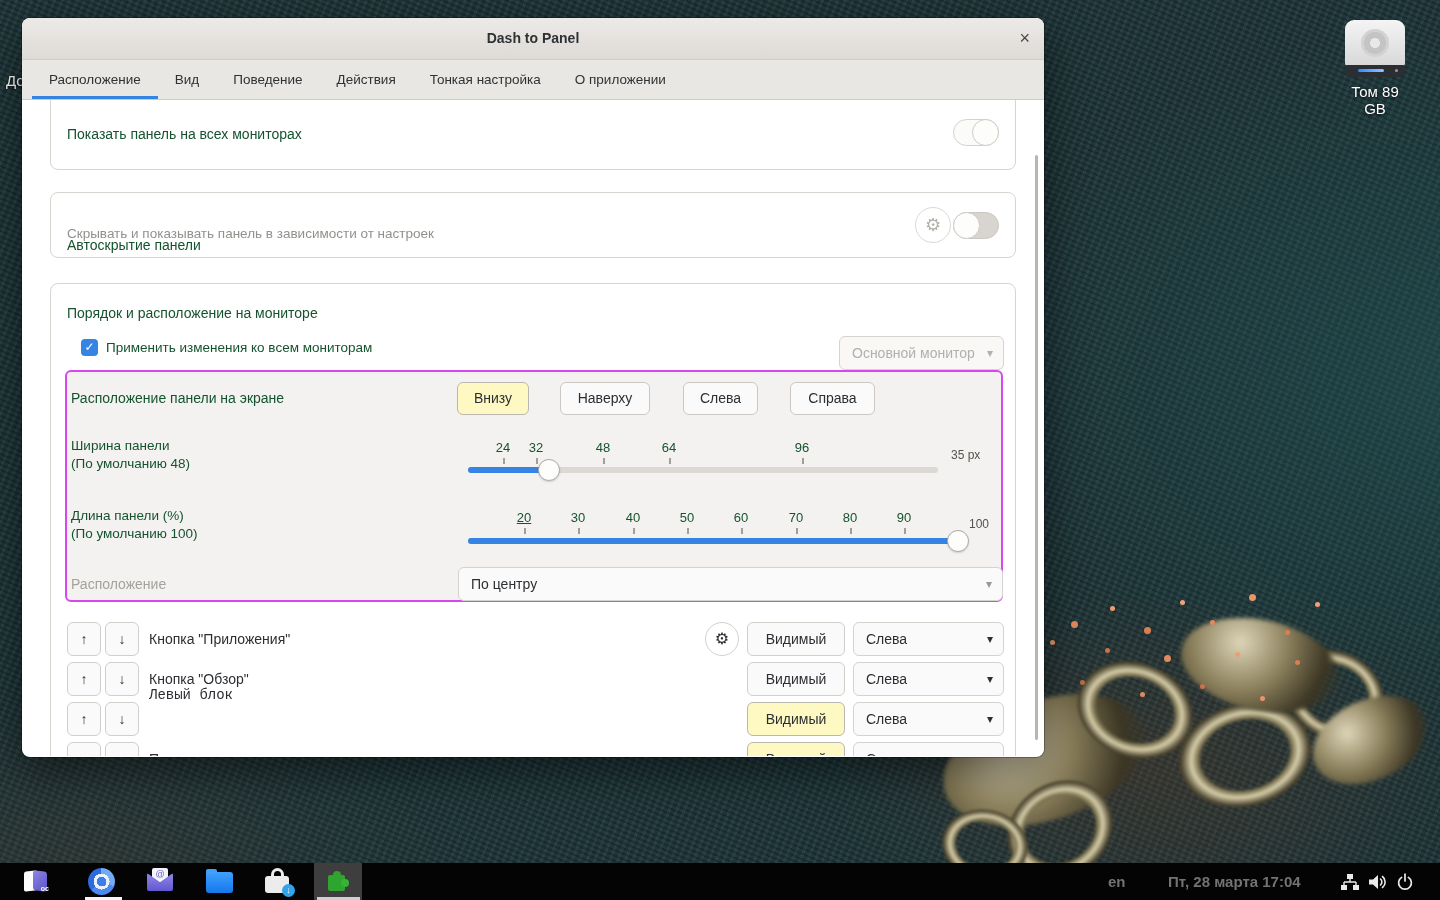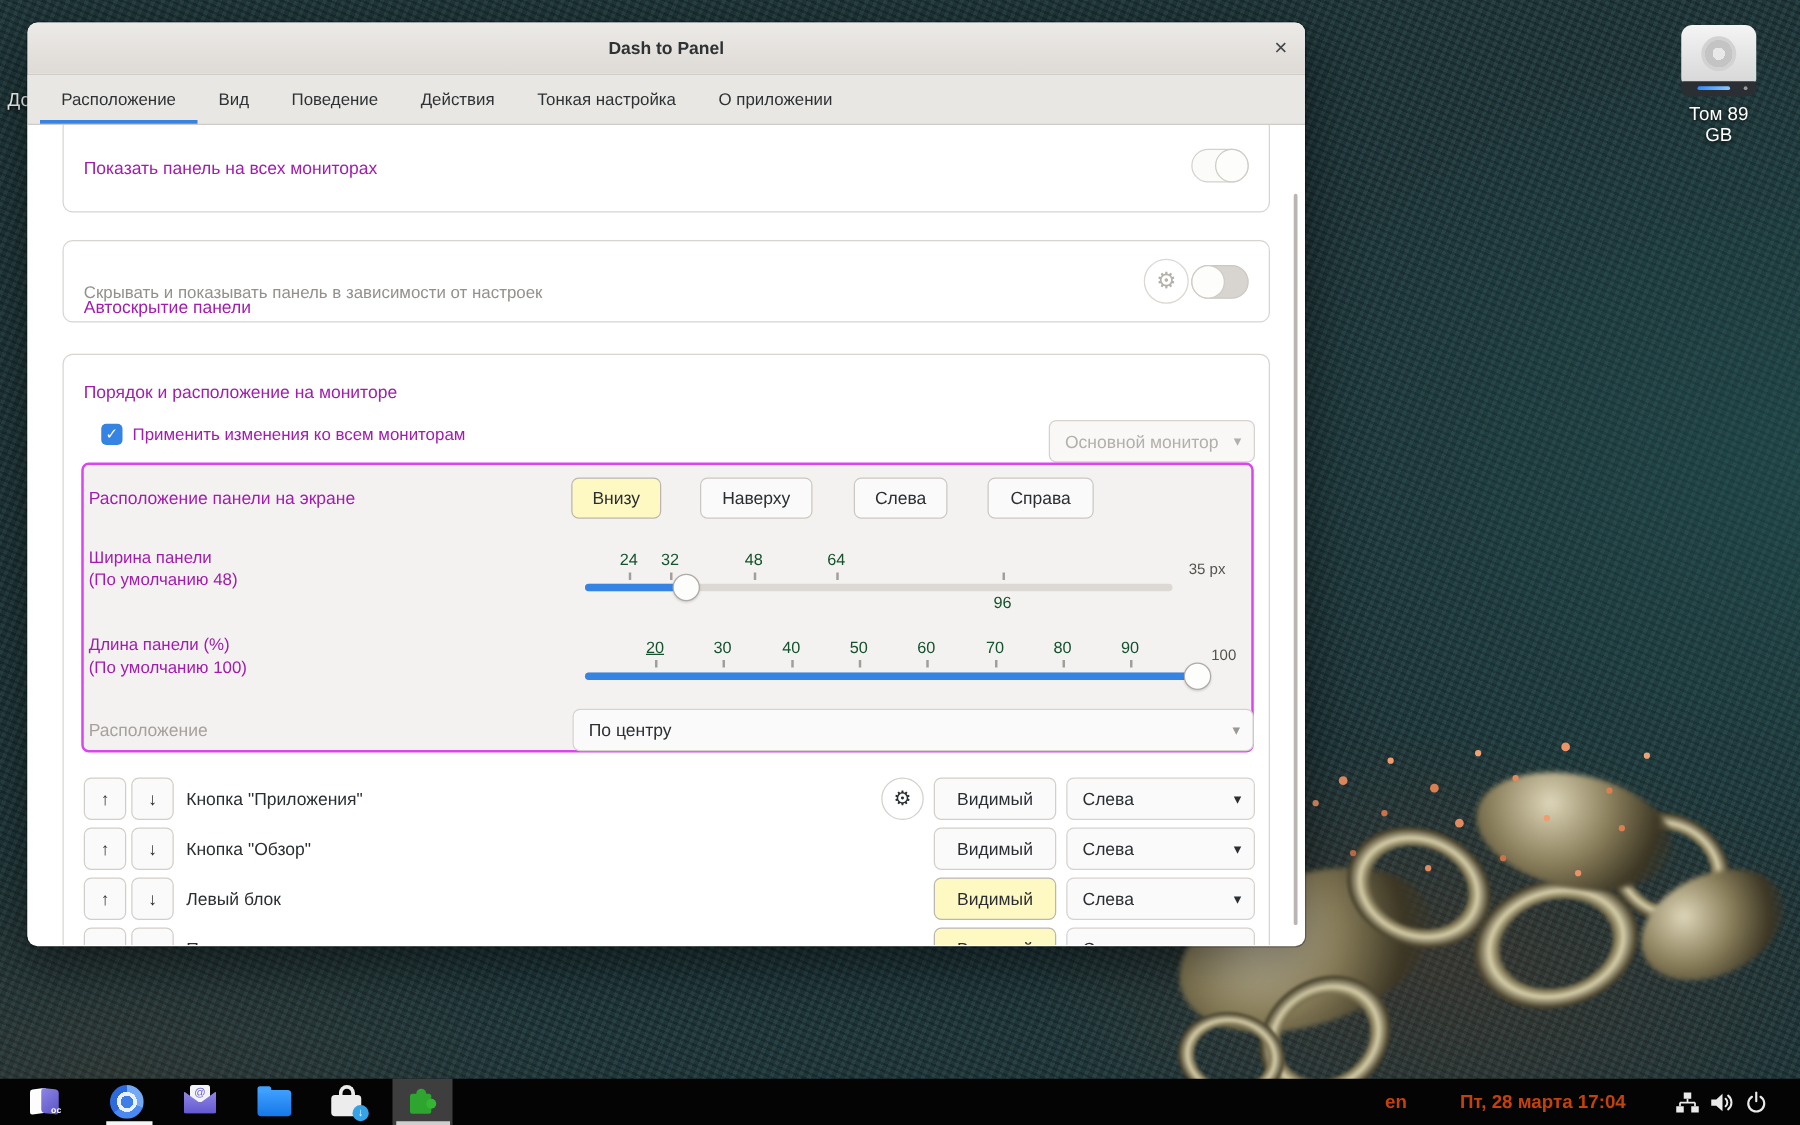--- a/index.html
+++ b/index.html
@@ -50,21 +50,21 @@
     box-shadow:0 14px 40px rgba(0,0,0,0.5), 0 0 0 1px rgba(0,0,0,0.28); background:#fff; }
   .titlebar { height:42px; border-radius:8px 8px 0 0; background:linear-gradient(#eceae7,#dedad6);
     border-bottom:1px solid #cfcbc6; position:relative; }
   .titlebar-title { text-align:center; line-height:41px; font-weight:bold; font-size:14px; color:#2e3234; }
   .close-btn { position:absolute; right:14px; top:0; height:41px; line-height:40px; font-size:18px; color:#45494c; cursor:default; }
   .tabbar { height:40px; background:#e9e7e4; border-bottom:1px solid #cfcbc6; display:flex; padding-left:10px; }
   .tab { position:relative; padding:0 17px; line-height:39px; font-size:13.5px; color:#2e3234; }
   .tab.active::after { content:""; position:absolute; left:0; right:0; bottom:0; height:3px; background:#3584e4; }
   .content { position:relative; height:656px; background:#fff; overflow:hidden; border-radius:0 0 8px 8px; }
   .card { position:absolute; left:28px; width:966px; background:#fff; border:1px solid #d8d4d0; border-radius:8px; }
-  .row-label { font-size:14px; color:#a21caf; }
+  .row-label { font-size:14px; color:#14532d; }
   .sub-label { font-size:13.5px; color:#94908c; }
   
   .toggle { position:absolute; width:46px; height:27px; border-radius:14px; }
   .toggle .knob { position:absolute; top:-1px; width:27px; height:27px; border-radius:50%; background:#fdfdfc; border:1px solid #cfcbc6; }
   .toggle.t-on { background:#fbfbfa; border:1px solid #d5d1cd; } .toggle.t-on .knob { right:-1px; }
   .toggle.t-off { background:#d8d4d0; border:1px solid #cbc7c2; } .toggle.t-off .knob { left:-1px; }
   .gearcircle { position:absolute; width:36px; height:36px; border-radius:50%; background:#fff; border:1px solid #dbd7d3;
     text-align:center; line-height:34px; font-size:18px; color:#b4b0ac; font-family:"DejaVu Sans",sans-serif; }
   
   .dd { position:absolute; height:34px; border:1px solid #d6d2ce; border-radius:6px; background:#fbfafa;
@@ -90,21 +90,21 @@
     font-size:14px; line-height:32px; text-align:center; color:#2b2e32; }
   .elem-label { position:absolute; left:98px; line-height:34px; font-size:14px; color:#2b2e32; }
   .rowgear { position:absolute; left:654px; width:34px; height:34px; border-radius:50%; border:1px solid #d4d0cb;
     background:#fff; text-align:center; line-height:32px; font-size:16px; color:#2b2e32; font-family:"DejaVu Sans",sans-serif; }
   .scrollbar { position:absolute; left:1013px; top:55px; width:3px; height:585px; border-radius:2px; background:#b9b5b1; }
   
   .taskbar { position:absolute; left:0; bottom:0; width:1440px; height:37px; background:#040404; }
   .focus-block { position:absolute; left:314px; top:0; width:48px; height:37px; background:#3f3e3e; }
   .app { position:absolute; top:5px; width:28px; height:28px; }
   .runline { position:absolute; bottom:0; height:3px; }
-  .tb-text { position:absolute; color:#c2410c; font-weight:bold; font-size:15px; line-height:37px; }
+  .tb-text { position:absolute; color:#737373; font-weight:bold; font-size:15px; line-height:37px; }
   .tray { position:absolute; top:0; height:37px; display:flex; align-items:center; }
   
   .mo-white { position:absolute; left:2px; top:3px; width:13px; height:20px; background:#fdfdfd; border-radius:2px; transform:skewY(-7deg); }
   .mo-purple { position:absolute; left:11px; top:3px; width:14px; height:20px; border-radius:3px;
     background:linear-gradient(135deg,#8f86e6,#5a52c6); transform:skewY(7deg); }
   .mo-oc { position:absolute; right:1px; bottom:4px; font-size:7px; font-weight:bold; color:#fff; }
   .chrome { width:27px; height:27px; border-radius:50%;
     background: radial-gradient(circle at 50% 50%, #3f7de8 0 5px, #e9f1fc 5px 8px, transparent 8px),
                 conic-gradient(#74a9f3 0 110deg, #4a8af0 110deg 230deg, #2d6ade 230deg 360deg); }
   .mail-paper { position:absolute; left:5px; top:0; width:16px; height:14px; background:#f4f3fa; border-radius:2px;
@@ -192,21 +192,21 @@
         <div class="posbtn" style="left:493px; width:90px;">Наверху</div>
         <div class="posbtn" style="left:616px; width:75px;">Слева</div>
         <div class="posbtn" style="left:723px; width:85px;">Справа</div>
 
         <div class="row-label" style="position:absolute; left:4px; top:66px; font-size:13.5px;">Ширина панели</div>
         <div class="row-label" style="position:absolute; left:4px; top:84px; font-size:13.5px;">(По умолчанию 48)</div>
         <span class="tick-label" style="left:436px; top:68px;">24</span>
         <span class="tick-label" style="left:469px; top:68px;">32</span>
         <span class="tick-label" style="left:536px; top:68px;">48</span>
         <span class="tick-label" style="left:602px; top:68px;">64</span>
-        <span class="tick-label" style="left:735px; top:68px;margin-top:34px;">96</span>
+        <span class="tick-label" style="left:735px; top:68px;">96</span>
         <div class="tick-mark" style="left:436px; top:86px;"></div>
         <div class="tick-mark" style="left:469px; top:86px;"></div>
         <div class="tick-mark" style="left:536px; top:86px;"></div>
         <div class="tick-mark" style="left:602px; top:86px;"></div>
         <div class="tick-mark" style="left:735px; top:86px;"></div>
         <div class="track" style="left:401px; top:95px; width:470px;">
           <div class="fill" style="width:81px;"></div>
         </div>
         <div class="thumb" style="left:471px; top:87px;"></div>
         <div class="slider-value" style="left:884px; top:76px;">35 px</div>
@@ -261,21 +261,21 @@
         <div class="btn" style="left:696px; top:378px; width:98px;">Видимый</div>
         <div class="dd" style="left:802px; top:378px; width:151px;">
           <span>Слева</span>
           <span class="arrow">▾</span>
         </div>
       </div>
 
       <div>
         <div class="btn" style="left:16px; top:418px; width:34px;">↑</div>
         <div class="btn" style="left:54px; top:418px; width:34px;">↓</div>
-        <div class="elem-label" style="top:418px;">Левый блок</div>
+        <div class="elem-label" style="top:394px;font-family:Liberation Mono, monospace;">Левый блок</div>
         <div class="btn pressed" style="left:696px; top:418px; width:98px;">Видимый</div>
         <div class="dd" style="left:802px; top:418px; width:151px;">
           <span>Слева</span>
           <span class="arrow">▾</span>
         </div>
       </div>
 
       <div>
         <div class="btn" style="left:16px; top:458px; width:34px;">↑</div>
         <div class="btn" style="left:54px; top:458px; width:34px;">↓</div>

